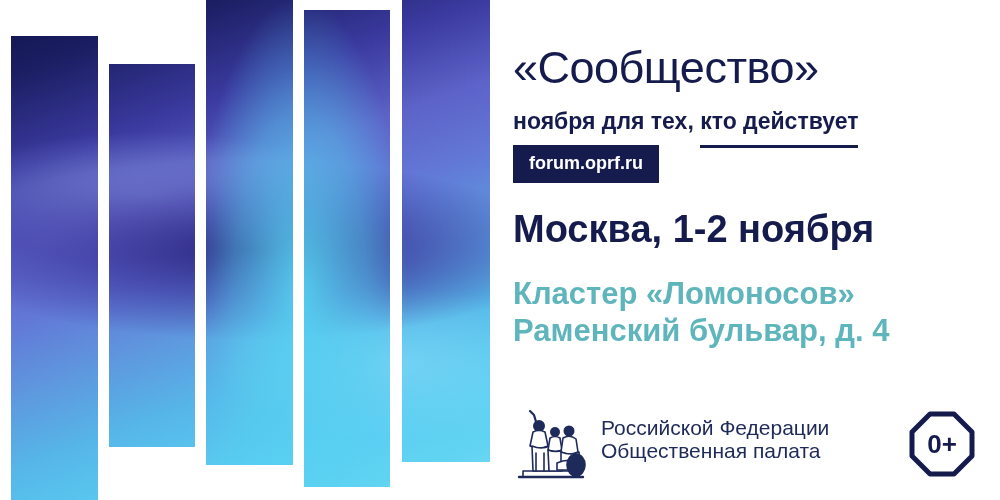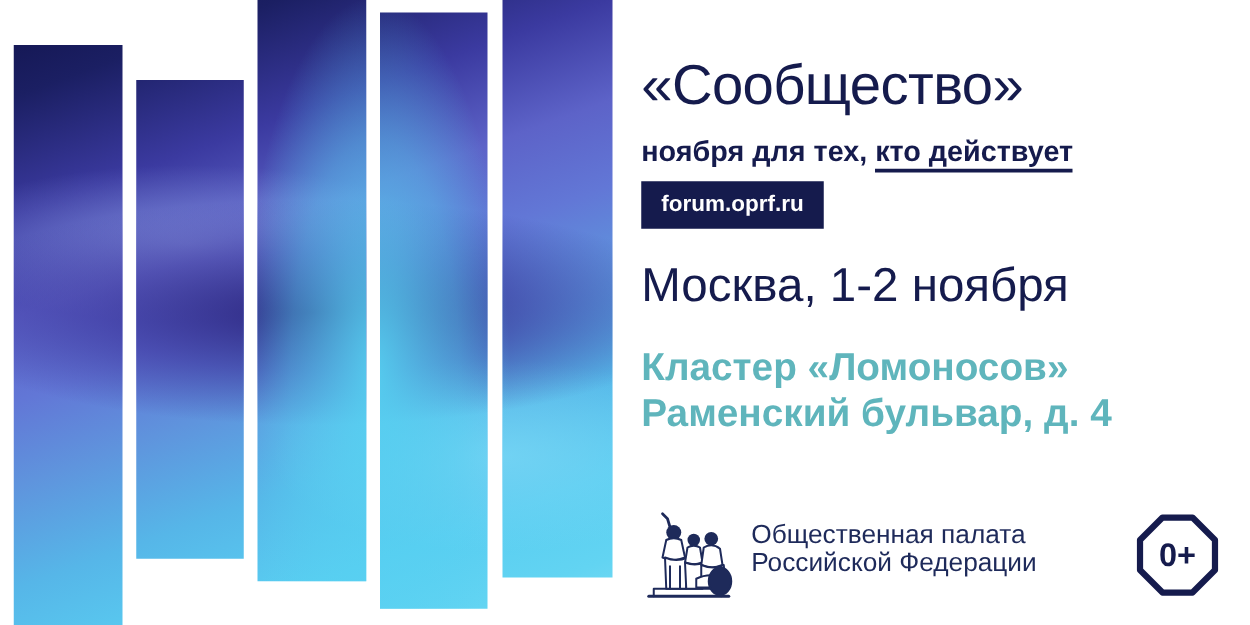--- a/index.html
+++ b/index.html
@@ -75,40 +75,40 @@
     position: absolute;
     left: 0;
     top: 108px;
     font-size: 23px;
     font-weight: bold;
     color: #151b4d;
     white-space: nowrap;
   }
   #subtitle .underlined {
     border-bottom: 3px solid #151b4d;
-    padding-bottom: 1px;
+    padding-bottom: 11px;
   }
   #url-badge {
     position: absolute;
     left: 0;
     top: 145px;
     background: #151b4d;
     color: #ffffff;
     font-size: 18px;
     font-weight: bold;
     padding: 4px 16px 6px 16px;
     line-height: 28px;
     white-space: nowrap;
   }
   #city-date {
     position: absolute;
     left: 0;
     top: 208px;
     font-size: 38px;
-    font-weight: normal;
+    font-weight: bold;
     color: #151b4d;
     white-space: nowrap;
   }
   #venue {
     position: absolute;
     left: 0;
     top: 275px;
     font-size: 31px;
     font-weight: bold;
     color: #5fb5bc;
@@ -226,22 +226,22 @@
 
           <circle cx="56" cy="26" r="5.5" fill="#1e2a5a" stroke="none"></circle>
           <path d="M50 33 q7 -4 13 1 l2 13 q-9 4 -17 0 z" fill="#ffffff"></path>
           <path d="M48 47 q10 4 18 0 l1 10 -19 2 z" fill="#ffffff"></path>
           <path d="M44 58 q10 -5 22 -1 l1 8 H44 z" fill="#ffffff"></path>
 
           <ellipse cx="63" cy="60" rx="9" ry="11" fill="#1e2a5a" stroke="#1e2a5a"></ellipse>
         </g>
       </svg>
       <div id="logo-text">
+        <div class="logo-line">Российской Федерации</div>
         <div class="logo-line">Общественная палата</div>
-        <div class="logo-line">Российской Федерации</div>
       </div>
     </div>
 
     <div id="age-badge">
       <svg viewBox="0 0 66 66" width="66" height="66">
         <polygon points="21,3 45,3 63,21 63,45 45,63 21,63 3,45 3,21" fill="none" stroke="#151b4d" stroke-width="5" stroke-linejoin="round"></polygon>
       </svg>
       <div class="age-text">0+</div>
     </div>
 

